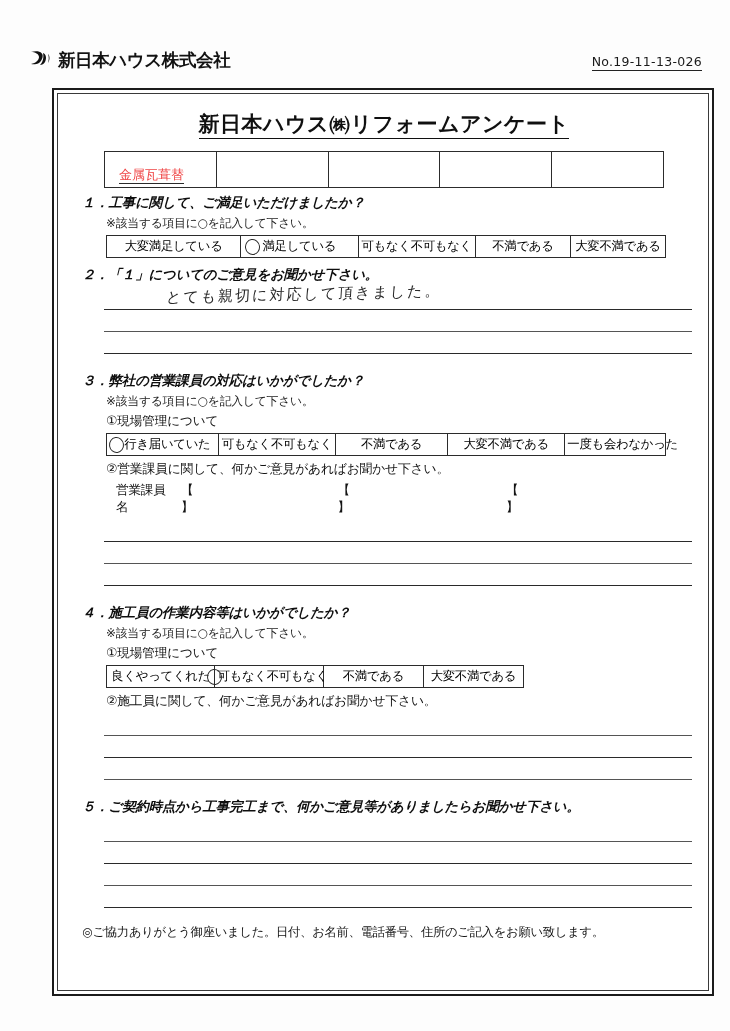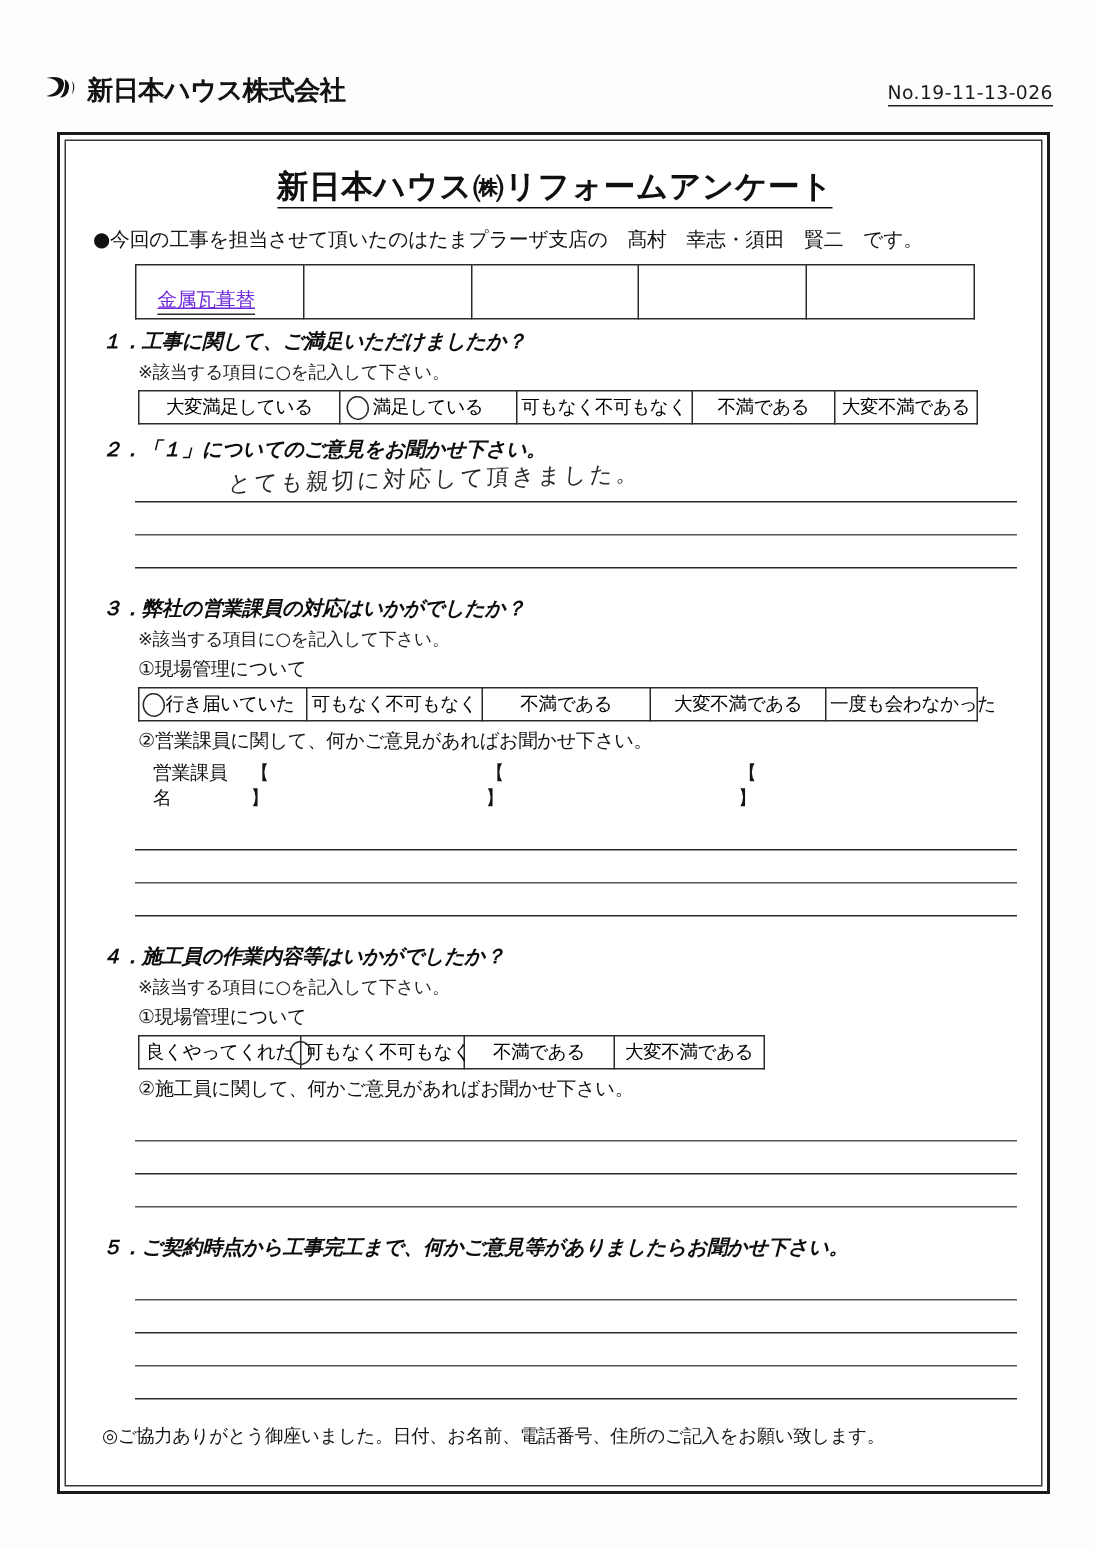--- a/index.html
+++ b/index.html
@@ -52,21 +52,21 @@
     border-bottom: 1.2px solid #222;
     padding-bottom: 1px;
     letter-spacing: 0.3px;
     white-space: nowrap;
     margin-top: 6px;
   }
 
   
   .frame-outer {
     position: absolute;
-    top: 88px; left: 38px;
+    top: 88px; left: 52px;
     width: 662px; height: 908px;
     border: 2.5px solid #1b1b1b;
     background: #fff;
   }
   .frame-inner {
     position: absolute;
     top: 3px; left: 3px; right: 3px; bottom: 3px;
     border: 1px solid #3a3a3a;
     padding: 10px 16px 10px 18px;
     overflow: hidden;
@@ -102,22 +102,21 @@
     width: 560px;
     margin: 3px 0 6px 28px;
     table-layout: fixed;
   }
   .work-table td {
     border: 1px solid #2c2c2c;
     height: 36px;
     vertical-align: bottom;
     padding: 0 0 3px 14px;
     font-size: 13px;
-    color: #6d28d9;
-    text-decoration: underline;
+    color: #ef4444;
   }
   .work-table td span {
     border-bottom: 1px solid #2a2a2a;
     padding-bottom: 1px;
   }
 
   
   .question {
     font-size: 13.4px;
     font-weight: bold;
@@ -255,21 +254,20 @@
     <div class="doc-no">No.19-11-13-026</div>
   </div>
 
   <div class="frame-outer">
   <div class="frame-inner">
 
     <div class="form-title">
       <span>新日本ハウス㈱リフォームアンケート</span>
     </div>
 
-    <div class="bullet-line">●今回の工事を担当させて頂いたのはたまプラーザ支店の　髙村　幸志・須田　賢二　です。</div>
 
     <table class="work-table">
       <tbody>
             <tr>
         <td><span>金属瓦葺替</span></td>
         <td><span></span></td>
         <td><span></span></td>
         <td><span></span></td>
         <td><span></span></td>
       </tr>

